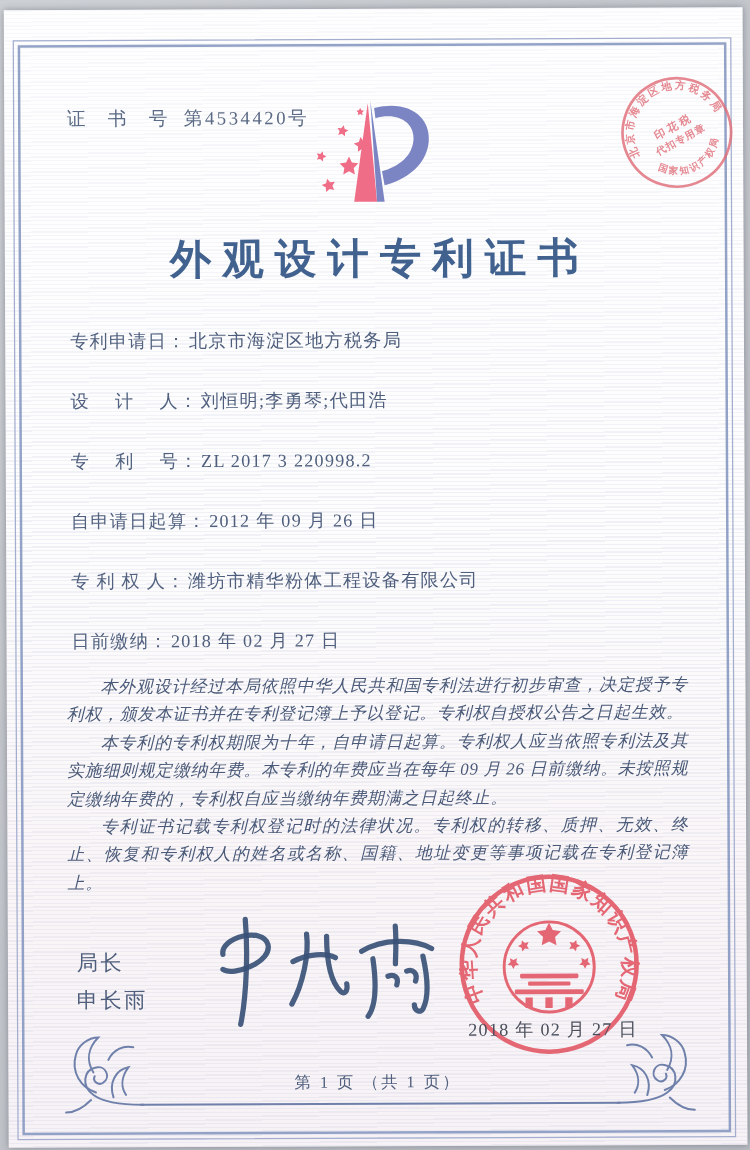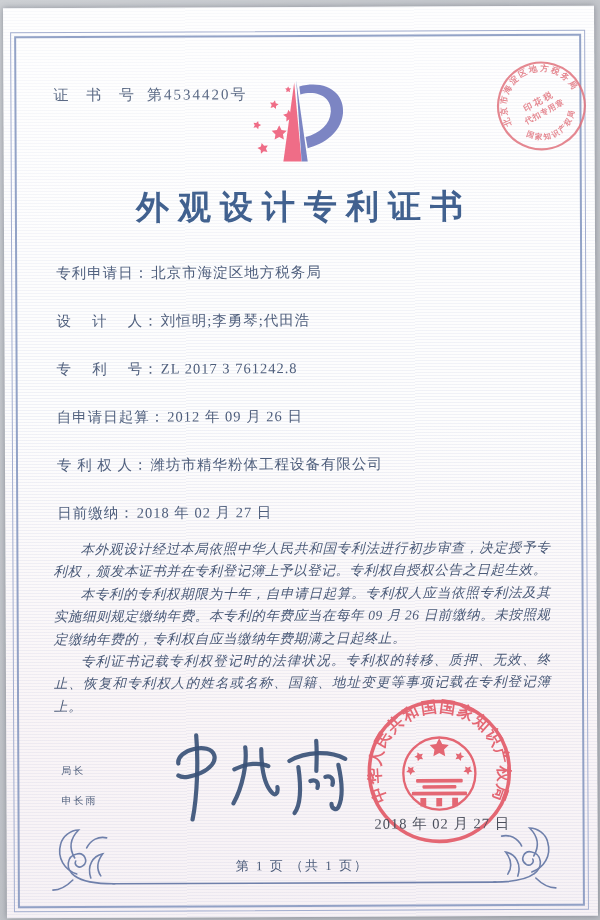--- a/index.html
+++ b/index.html
@@ -35,21 +35,21 @@
     font-size:33px;font-weight:bold;color:var(--title_ink);letter-spacing:9px;text-indent:9px;}
 
   .fields{position:absolute;left:52px;right:48px;top:256px;display:flex;flex-direction:column;gap:29px;}
   .field{font-size:14.5px;color:var(--label_ink);letter-spacing:1px;white-space:nowrap;}
   .field .value{color:var(--ink);margin-left:2px;}
 
   .paras{position:absolute;left:48px;right:46px;top:531px;font-size:13.5px;
     line-height:22.4px;color:var(--para_ink);text-align:justify;font-style:italic;letter-spacing:.6px;}
   .paras p{text-indent:2em;}
 
-  .director{position:absolute;left:55px;top:748px;font-size:10px;color:var(--ink);
+  .director{position:absolute;left:55px;top:748px;font-size:17px;color:var(--ink);
     line-height:30px;letter-spacing:2px;font-style:normal;}
   .signature{position:absolute;left:142px;top:722px;width:210px;height:110px;}
   .signature path{fill:none;stroke:var(--signature_ink);stroke-width:4.2;
     stroke-linecap:round;stroke-linejoin:round;opacity:.92;}
 
   .seal{position:absolute;left:327px;top:659px;width:212px;height:212px;opacity:.88;z-index:3;}
   .seal-stroke{fill:none;stroke:var(--seal_red);}
   .seal-fill{fill:var(--seal_red);}
   .seal-text{fill:var(--seal_red);font-family:"Liberation Serif",serif;font-weight:bold;}
   .seal-date{position:absolute;left:368px;top:808px;width:150px;font-size:14.5px;
@@ -95,21 +95,21 @@
       <polygon class="pink" points="64,9 71,87 53,87"></polygon>
       <polygon class="blue" points="66,7 77,87 71,87"></polygon>
       <path class="blue" d="M69,13 C97,6 114,21 112,40 C110,59 93,70 77,74 L75,63 C89,59 99,51 100,38 C101,25 88,16 70,21 Z"></path>
     </svg>
 
     <div class="title">外观设计专利证书</div>
 
     <div class="fields">
       <div class="field"><span class="label">专利申请日：</span><span class="value">北京市海淀区地方税务局</span></div>
       <div class="field"><span class="label">设　 计　 人：</span><span class="value">刘恒明;李勇琴;代田浩</span></div>
-      <div class="field"><span class="label">专　 利　 号：</span><span class="value">ZL 2017 3 761242.8</span></div>
+      <div class="field"><span class="label">专　 利　 号：</span><span class="value">ZL 2017 3 220998.2</span></div>
       <div class="field"><span class="label">自申请日起算：</span><span class="value">2012 年 09 月 26 日</span></div>
       <div class="field"><span class="label">专 利 权 人：</span><span class="value">潍坊市精华粉体工程设备有限公司</span></div>
       <div class="field"><span class="label">日前缴纳：</span><span class="value">2018 年 02 月 27 日</span></div>
     </div>
 
     <div class="paras">
       <p>本外观设计经过本局依照中华人民共和国专利法进行初步审查，决定授予专利权，颁发本证书并在专利登记簿上予以登记。专利权自授权公告之日起生效。</p>
       <p>本专利的专利权期限为十年，自申请日起算。专利权人应当依照专利法及其实施细则规定缴纳年费。本专利的年费应当在每年 09 月 26 日前缴纳。未按照规定缴纳年费的，专利权自应当缴纳年费期满之日起终止。</p>
       <p>专利证书记载专利权登记时的法律状况。专利权的转移、质押、无效、终止、恢复和专利权人的姓名或名称、国籍、地址变更等事项记载在专利登记簿上。</p>
     </div>

